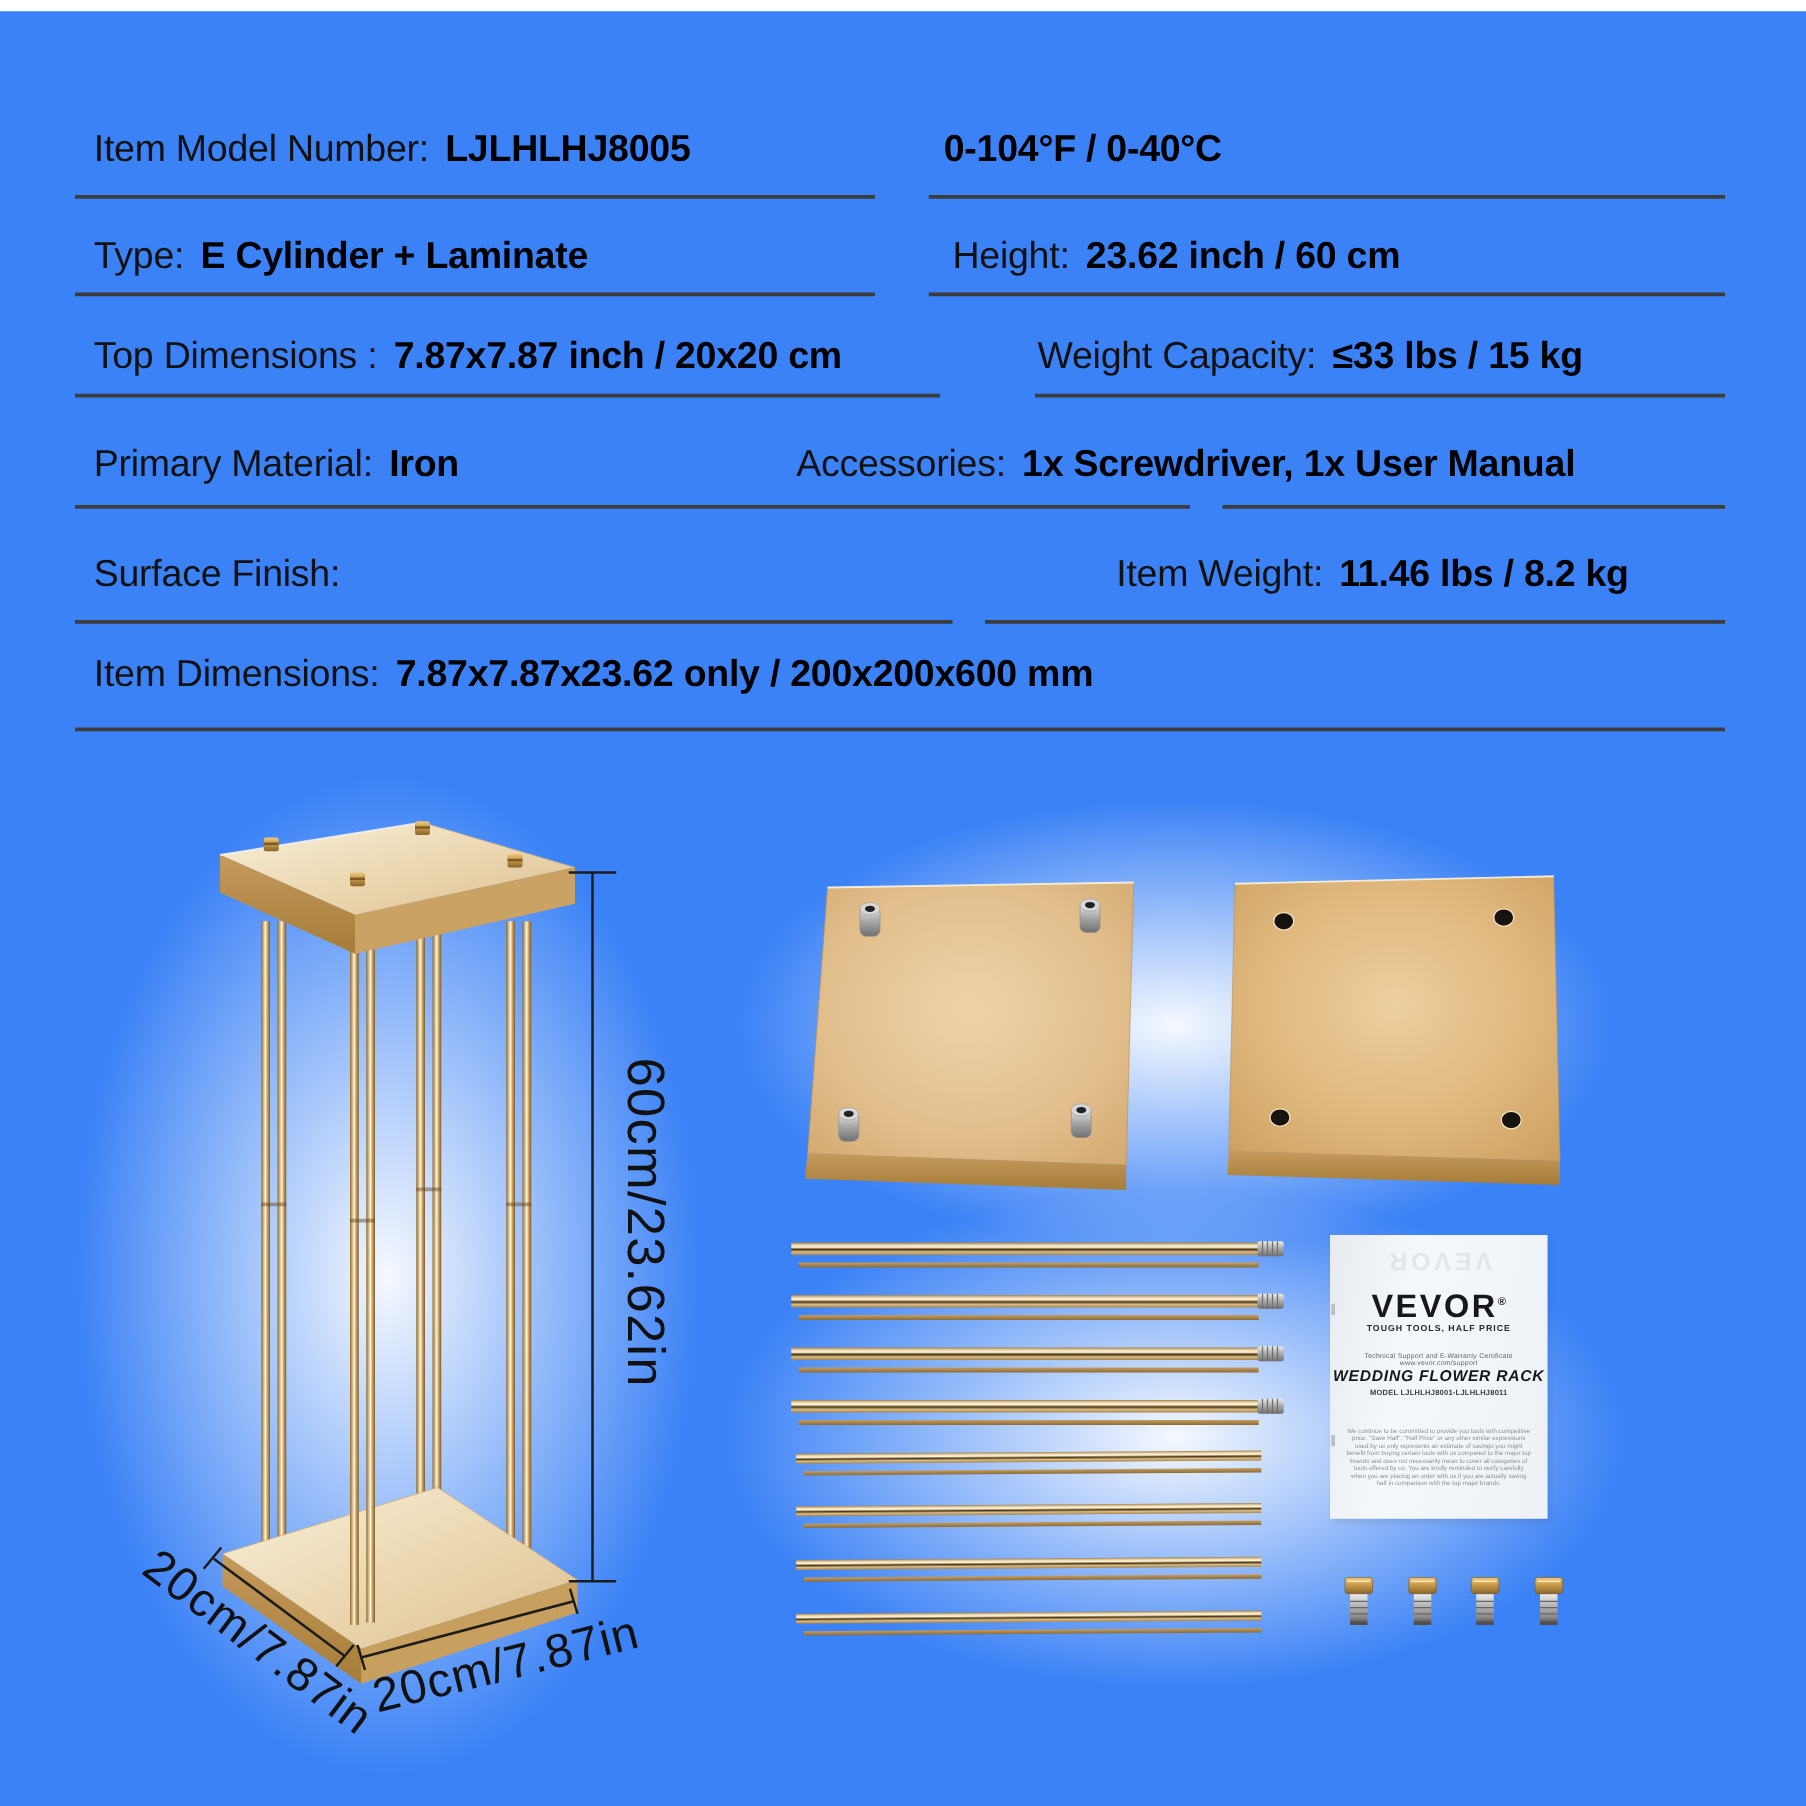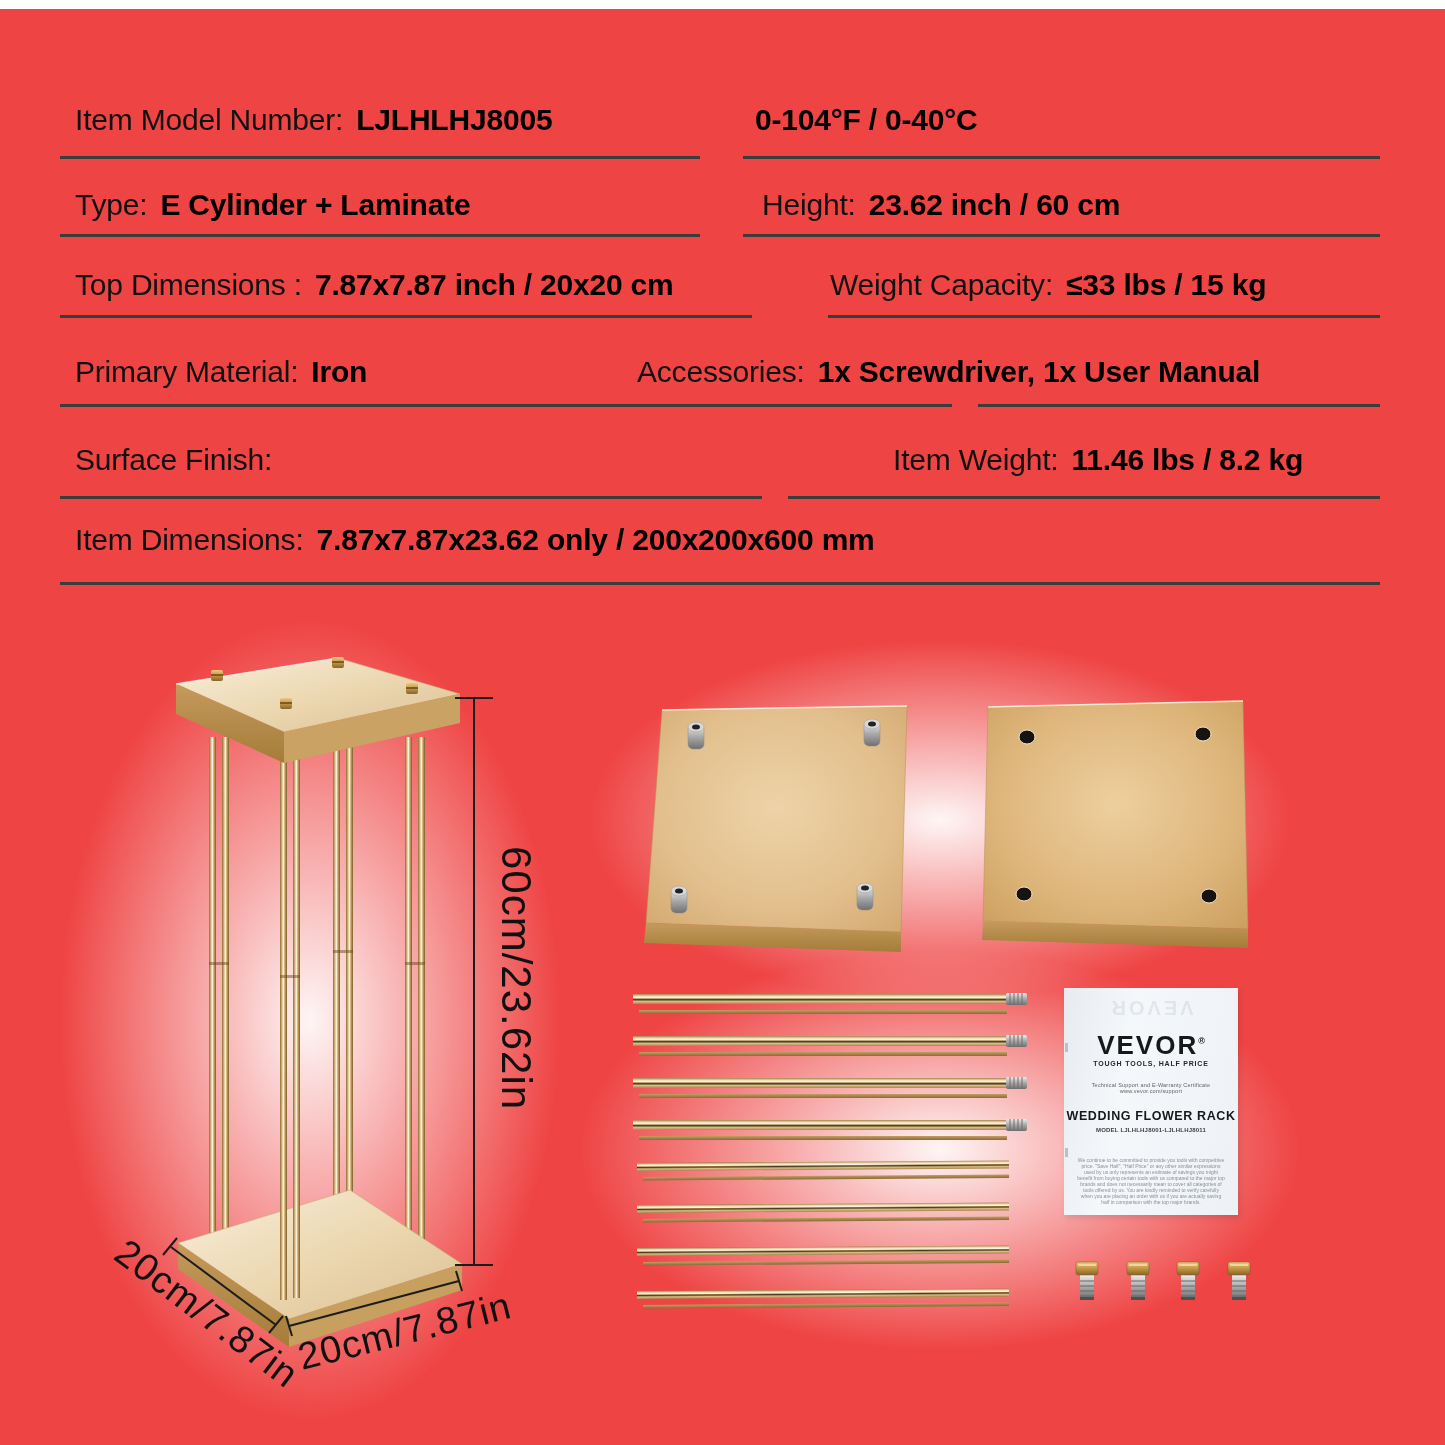--- a/index.html
+++ b/index.html
@@ -1,16 +1,16 @@
 <!DOCTYPE html>
 <html><head>
 <meta charset="utf-8">
 <style>
   html,body{margin:0;padding:0;background:#ddd;}
-  .canvas{position:relative;width:1445px;height:1445px;background:#ef4444;overflow:hidden;
+  .canvas{position:relative;width:1445px;height:1445px;background:#3b82f6;overflow:hidden;
           font-family:"Liberation Sans",sans-serif;color:#0f0f0f;}
   .top-strip{position:absolute;top:0;left:0;width:100%;height:9px;background:#ffffff;}
   
   .cell{position:absolute;display:flex;align-items:center;gap:13px;font-size:30px;
         letter-spacing:-0.2px;white-space:nowrap;}
   .cell .lbl{font-weight:400;color:#111;}
   .cell .val{font-weight:700;color:#000;}
   .hline{position:absolute;height:3px;background:#3c3c3c;}
   
   .bg-patch{position:absolute;border-radius:50%;
@@ -21,21 +21,21 @@
   .manual{position:absolute;left:1064px;top:988px;width:174px;height:227px;
           background:linear-gradient(100deg,#e7ebef,#f5f8fb 35%,#edf1f5);
           box-shadow:2px 3px 6px rgba(0,0,0,0.10);overflow:hidden;text-align:center;}
   .manual .watermark{position:absolute;top:8px;left:0;width:100%;transform:rotate(180deg);
           font-weight:700;font-size:20px;letter-spacing:3px;color:rgba(70,90,110,0.10);}
   .manual .staple{position:absolute;left:1px;width:3px;height:9px;background:#b9c0c7;}
   .manual .brand{margin-top:40px;font-weight:700;font-size:26px;letter-spacing:2px;color:#17181a;line-height:26px;}
   .manual .brand sup{font-size:9px;letter-spacing:0;}
   .manual .slogan{font-weight:700;font-size:7px;letter-spacing:0.8px;color:#26282b;margin-top:2px;}
   .manual .support{font-size:5.5px;color:#5e6赤469;color:#5e6469;margin-top:15px;letter-spacing:0.2px;}
-  .manual .doc-title{font-weight:700;font-size:12.5px;letter-spacing:0.6px;color:#17181a;margin-top:15px;}
+  .manual .doc-title{font-weight:700;font-size:12.5px;letter-spacing:0.6px;color:#17181a;font-style:italic;}
   .manual .model-line{font-weight:700;font-size:6px;color:#3a3d40;margin-top:4px;letter-spacing:0.2px;}
   .manual .disclaimer{font-size:5px;line-height:6px;color:#8a9097;margin:24px 13px 0 13px;text-align:center;}
 </style>
 </head>
 <body>
 
 <div class="canvas">
   <div class="top-strip"></div>
 
   <div>

